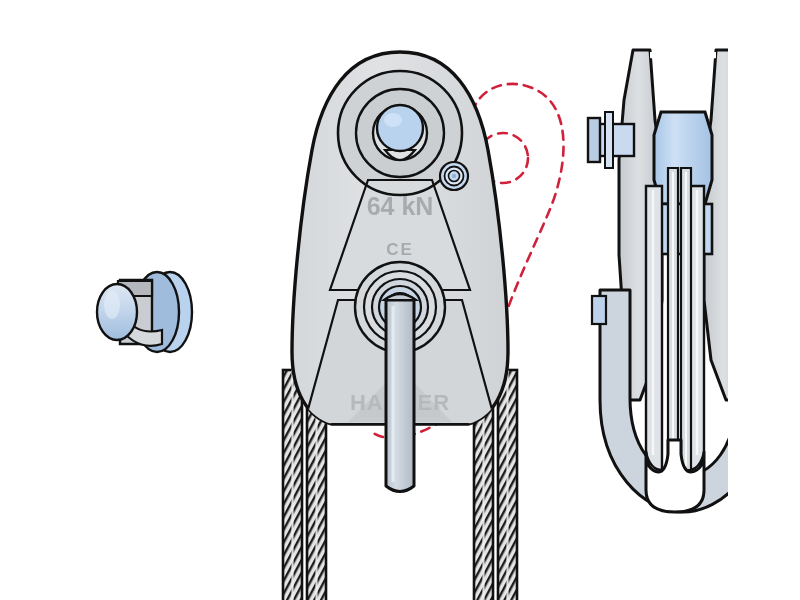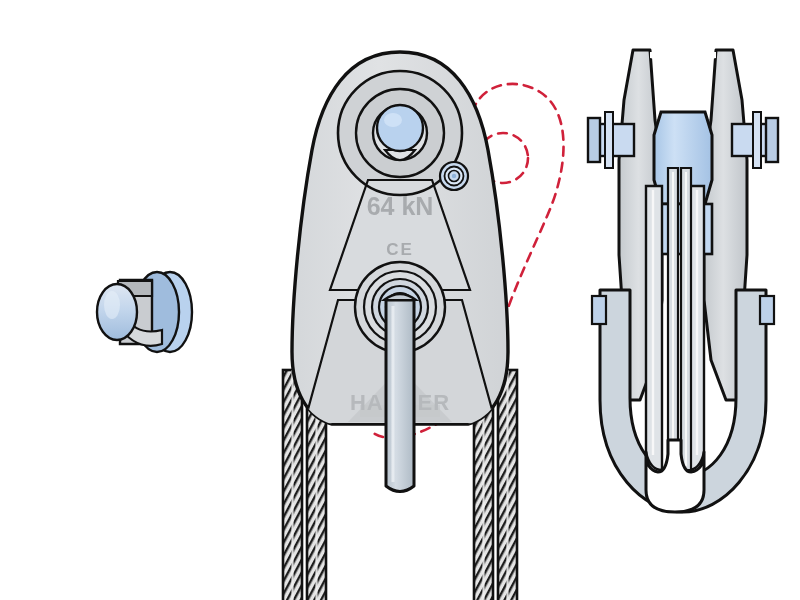--- a/index.html
+++ b/index.html
@@ -6,21 +6,21 @@
   html, body {
     margin: 0;
     padding: 0;
     background: #ffffff;
   }
   body {
     font-family: "Liberation Sans", sans-serif;
   }
   #stage {
     position: relative;
-    width: 800px;
+    width: 728px;
     height: 600px;
     background: #ffffff;
     overflow: hidden;
   }
   #stage svg {
     display: block;
     width: 800px;
     height: 600px;
   }
   .marking-text {

